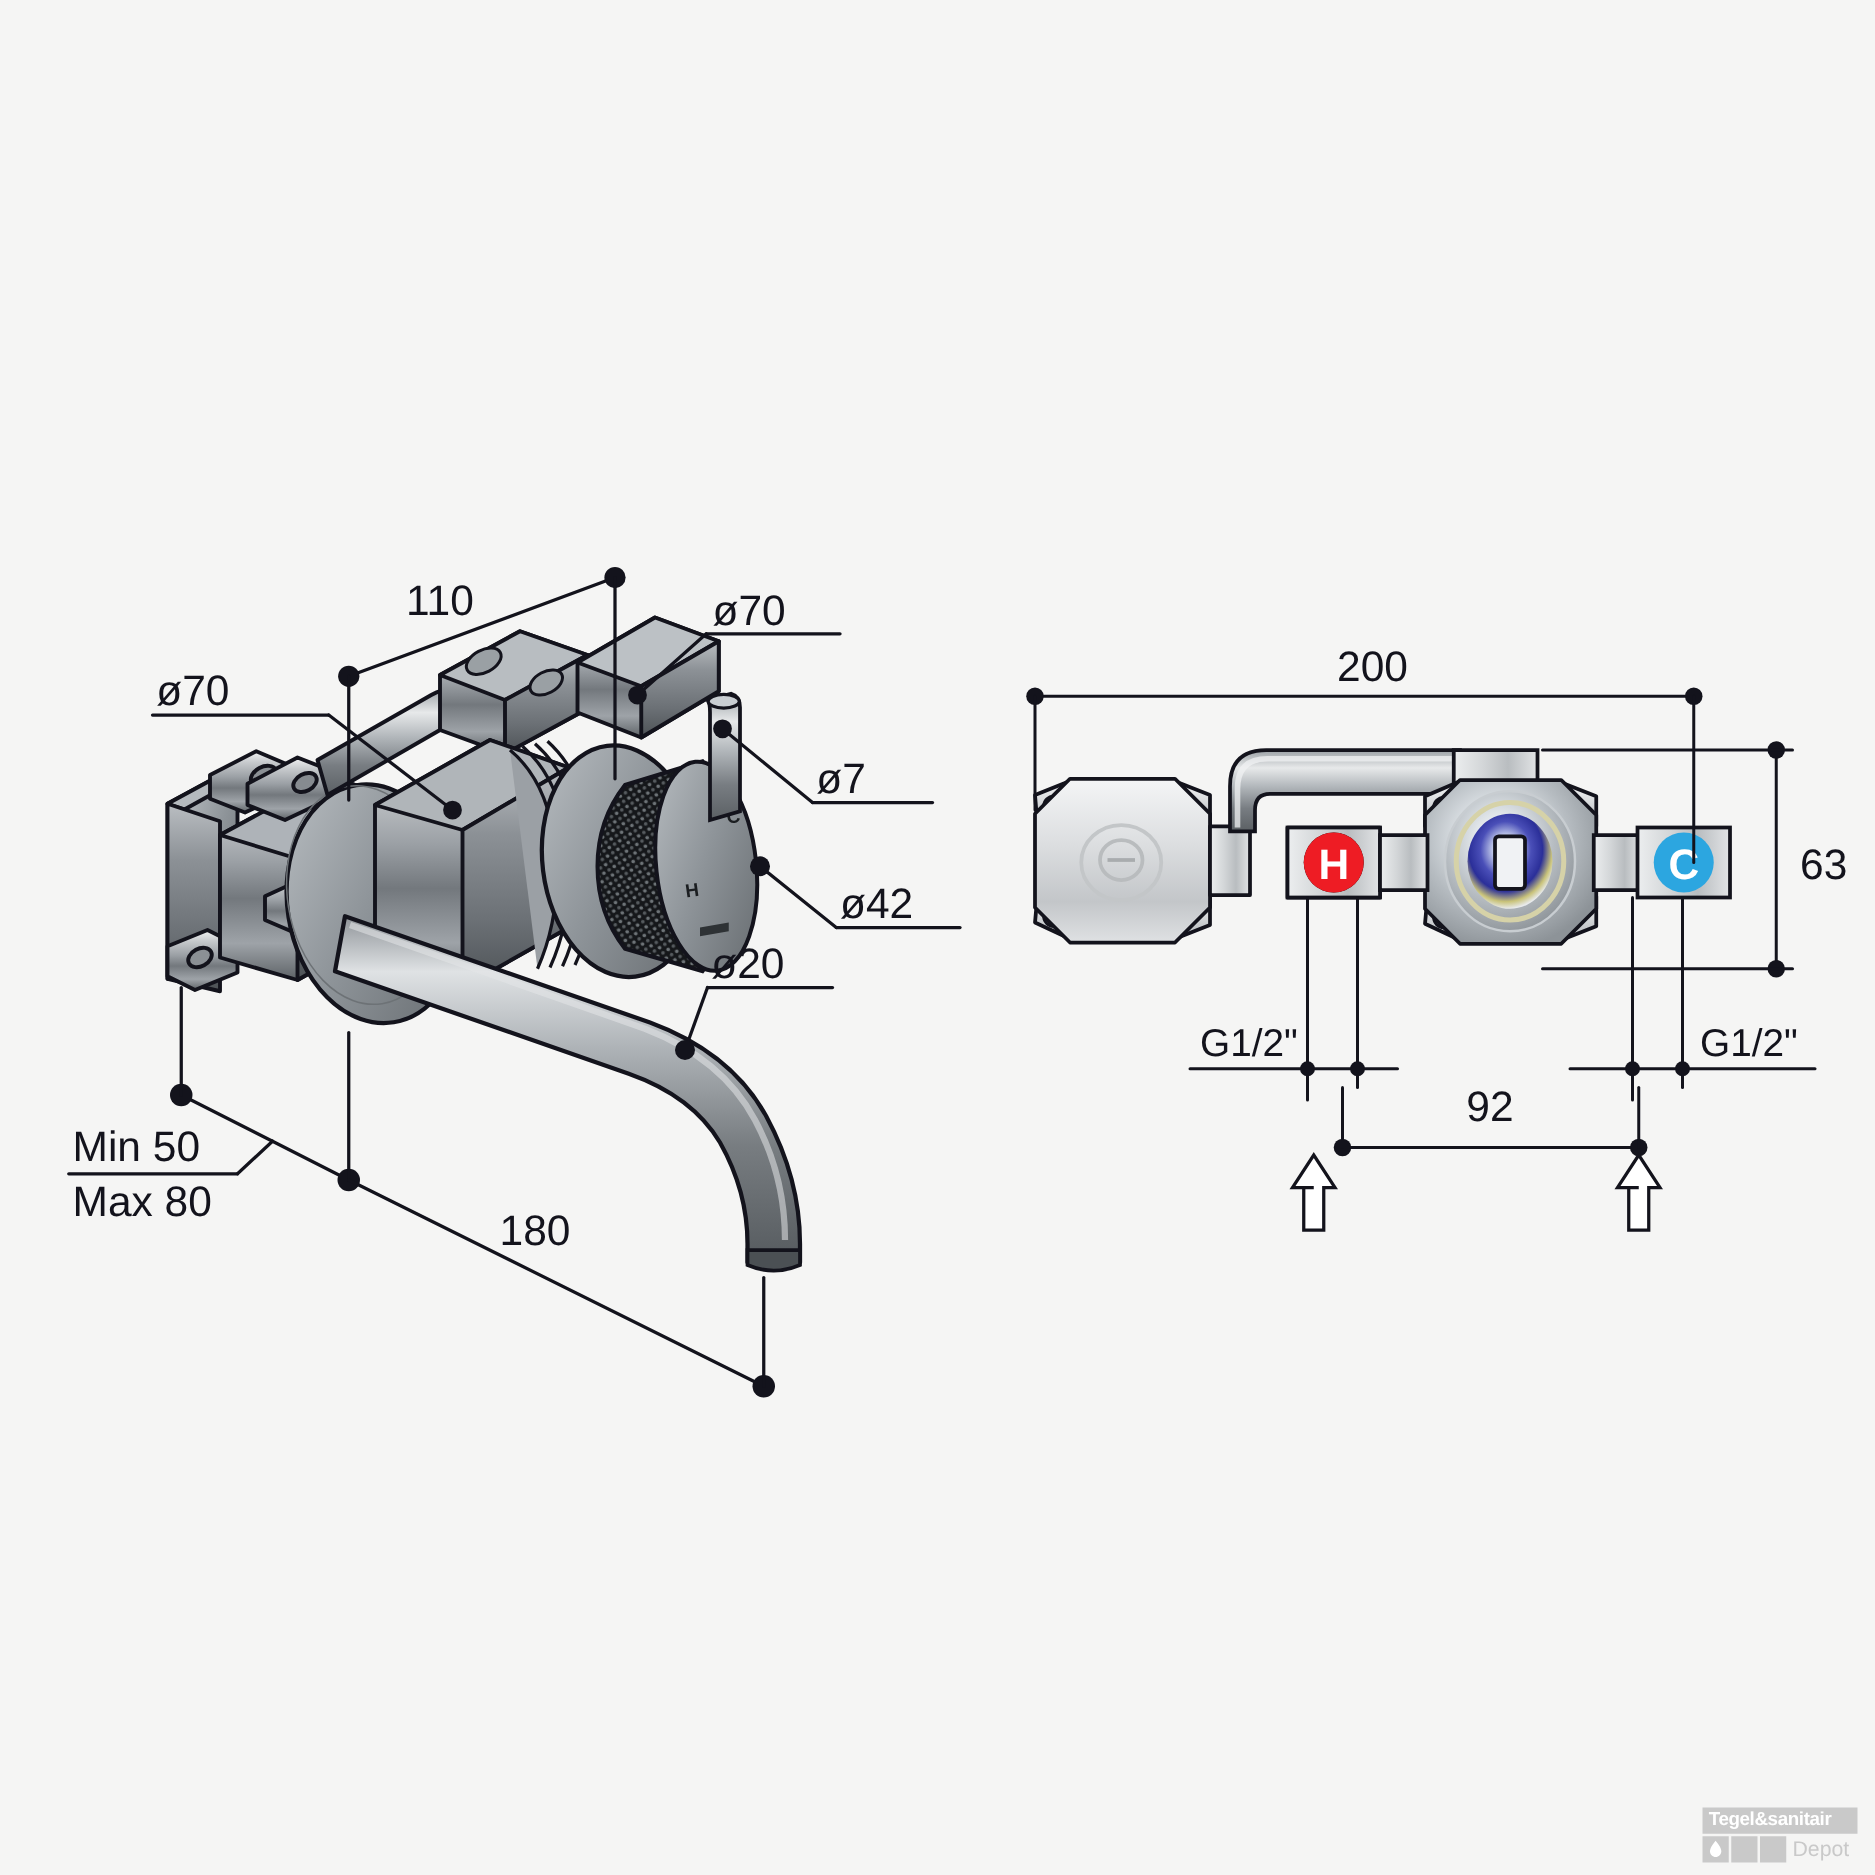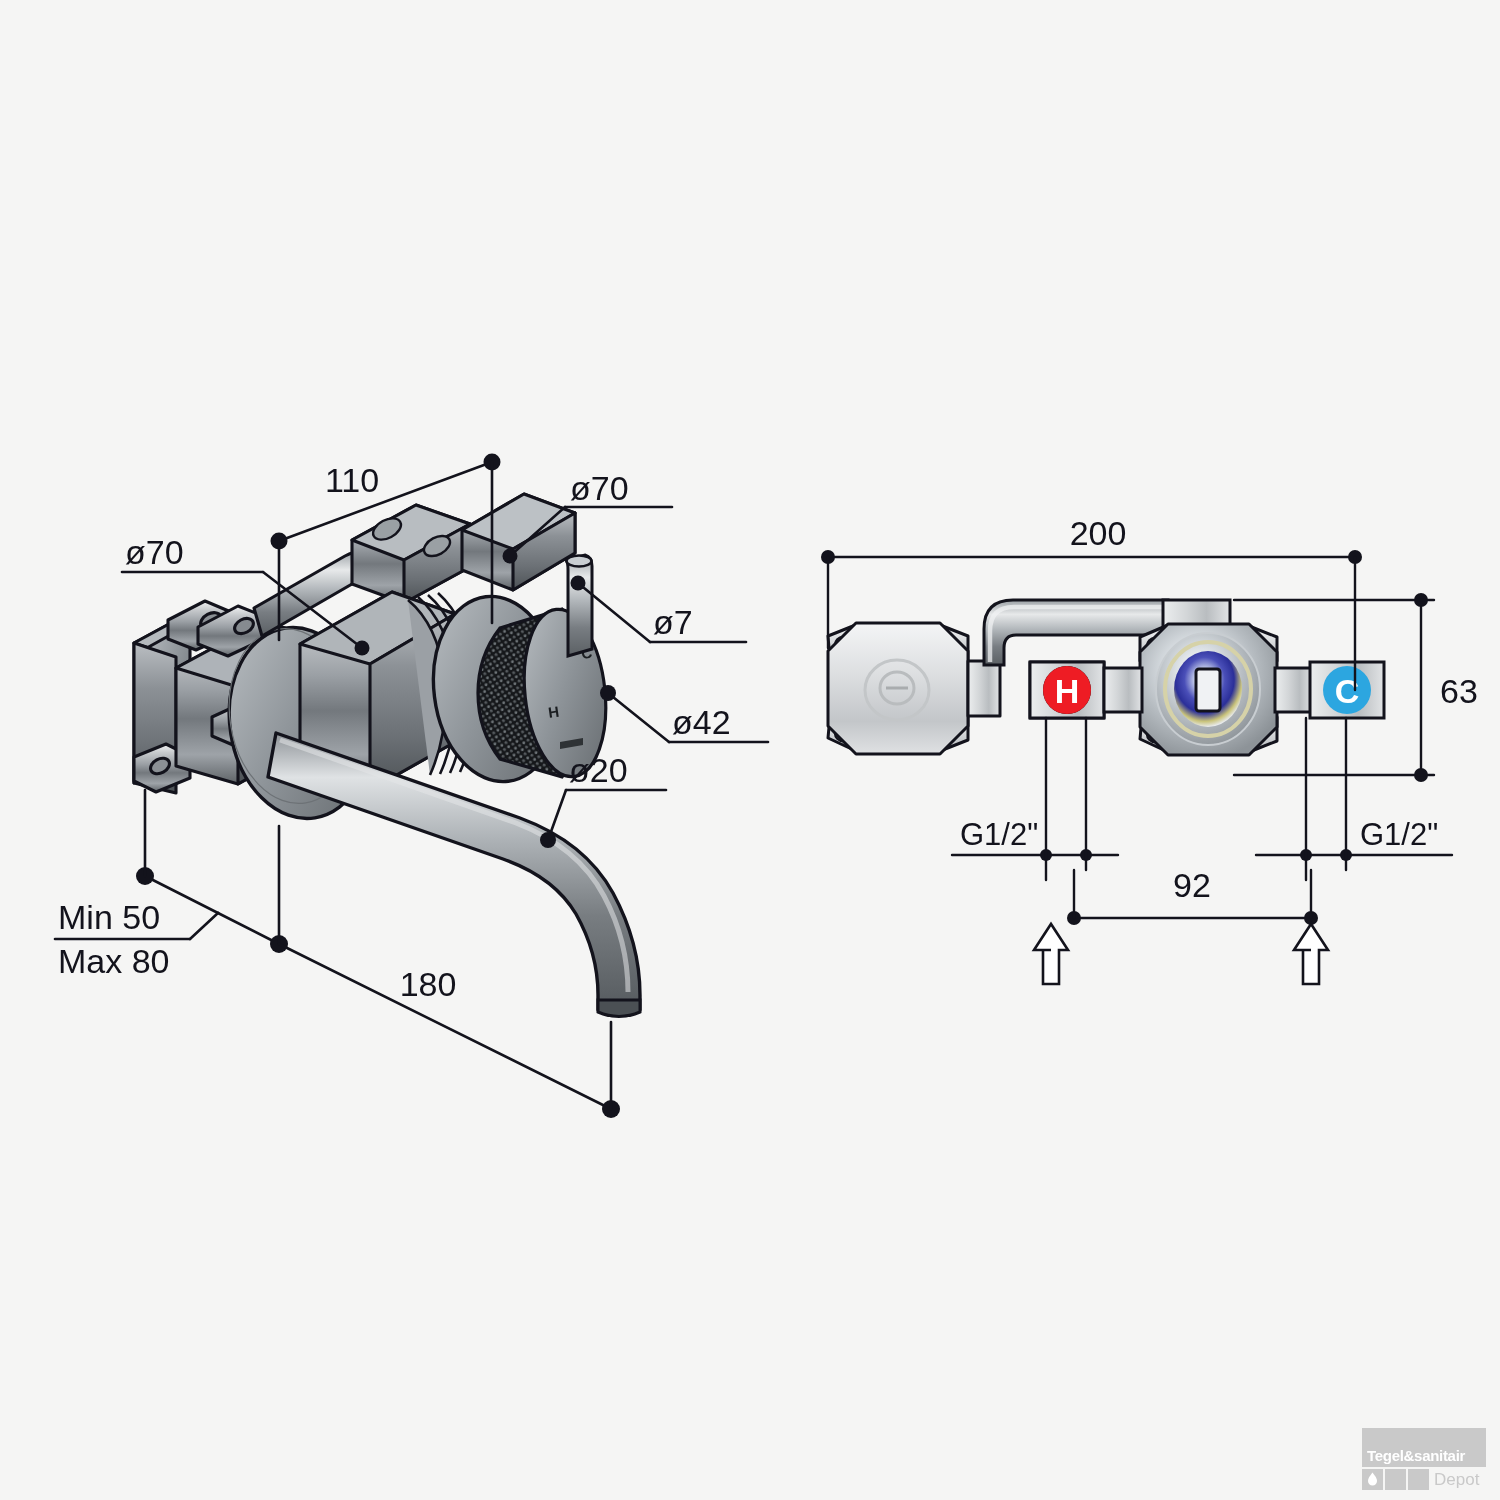--- a/index.html
+++ b/index.html
@@ -39,21 +39,21 @@
     width: 124px;
     opacity: 1;
   }
   .wm-bar {
     background: #c9c9c9;
     color: #ffffff;
     font-family: "Liberation Sans", sans-serif;
     font-weight: bold;
     font-size: 15px;
     letter-spacing: -0.3px;
-    padding: 20px 5px 3px 5px;
+    padding: 2px 5px 3px 5px;
     line-height: 1.05;
     white-space: nowrap;
   }
   .wm-row {
     display: flex;
     align-items: stretch;
     margin-top: 2px;
     height: 21px;
   }
   .wm-sq {

